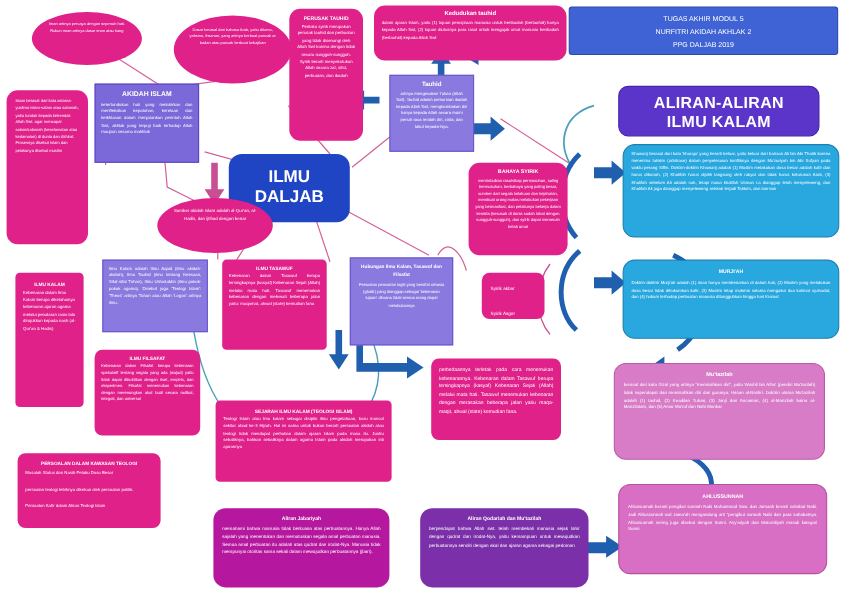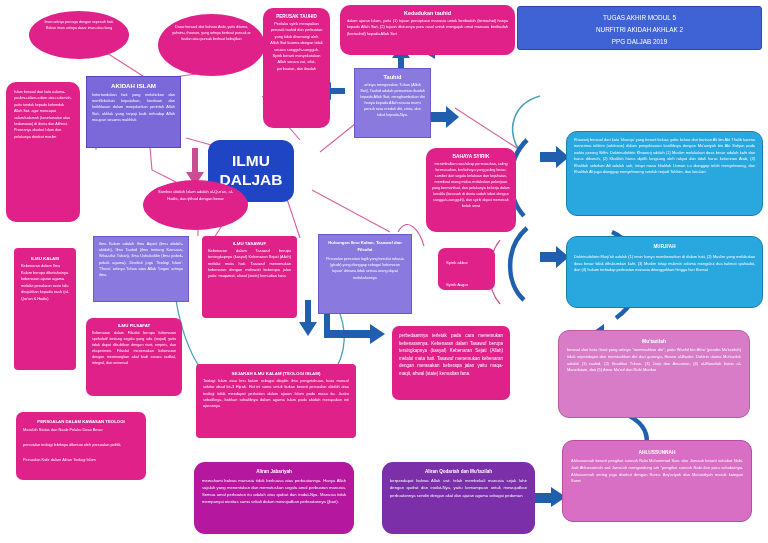--- a/index.html
+++ b/index.html
@@ -107,22 +107,26 @@
       <polygon points="192,148 192,172 186,172 195,186 204,172 198,172 198,148"></polygon>
     </g>
   </svg>
 
   <div class="node hdr" style="left:517px;top:6px;width:245px;height:44px;padding:5px 6px 0;">
     <span class="bd" style="font-size:6.4px;line-height:12px;">TUGAS AKHIR MODUL 5</span>
     <span class="bd" style="font-size:6.4px;line-height:12px;">NURFITRI AKIDAH AKHLAK 2</span>
     <span class="bd" style="font-size:6.4px;line-height:12px;">PPG DALJAB 2019</span>
   </div>
 
-
-  <div class="node core" style="left:208px;top:140px;width:86px;height:62px;padding-top:11px;">
+  <div class="node title-box" style="left:562px;top:78px;width:183px;height:46px;padding:7px 0 0;">
+    <span class="ttl" style="font-size:14.5px;line-height:17px;letter-spacing:.3px;">ALIRAN-ALIRAN</span>
+    <span class="ttl" style="font-size:14.5px;line-height:17px;letter-spacing:.3px;">ILMU KALAM</span>
+  </div>
+
+  <div class="node core" style="left:208px;top:140px;width:110px;height:62px;padding-top:11px;">
     <span class="ttl" style="font-size:15.5px;line-height:19px;">ILMU</span>
     <span class="ttl" style="font-size:15.5px;line-height:19px;">DALJAB</span>
   </div>
 
   <div class="node ellipse" style="left:29px;top:11px;width:100px;height:48px;padding:8px 13px 0;">
     <span class="bd center" style="font-size:3.6px;line-height:6px;">Iman artinya percaya dengan sepenuh hati. Rukun iman artinya dasar iman atau tiang</span>
   </div>
 
   <div class="node ellipse" style="left:158px;top:14px;width:107px;height:62px;padding:10px 13px 0;">
     <span class="bd center" style="font-size:3.6px;line-height:6px;">Dasar berasal dari bahasa Arab, yaitu ditomo, yahsinu, ihsanan, yang artinya berbuat puncak ar badan atau puncak berbuat kebajikan</span>

